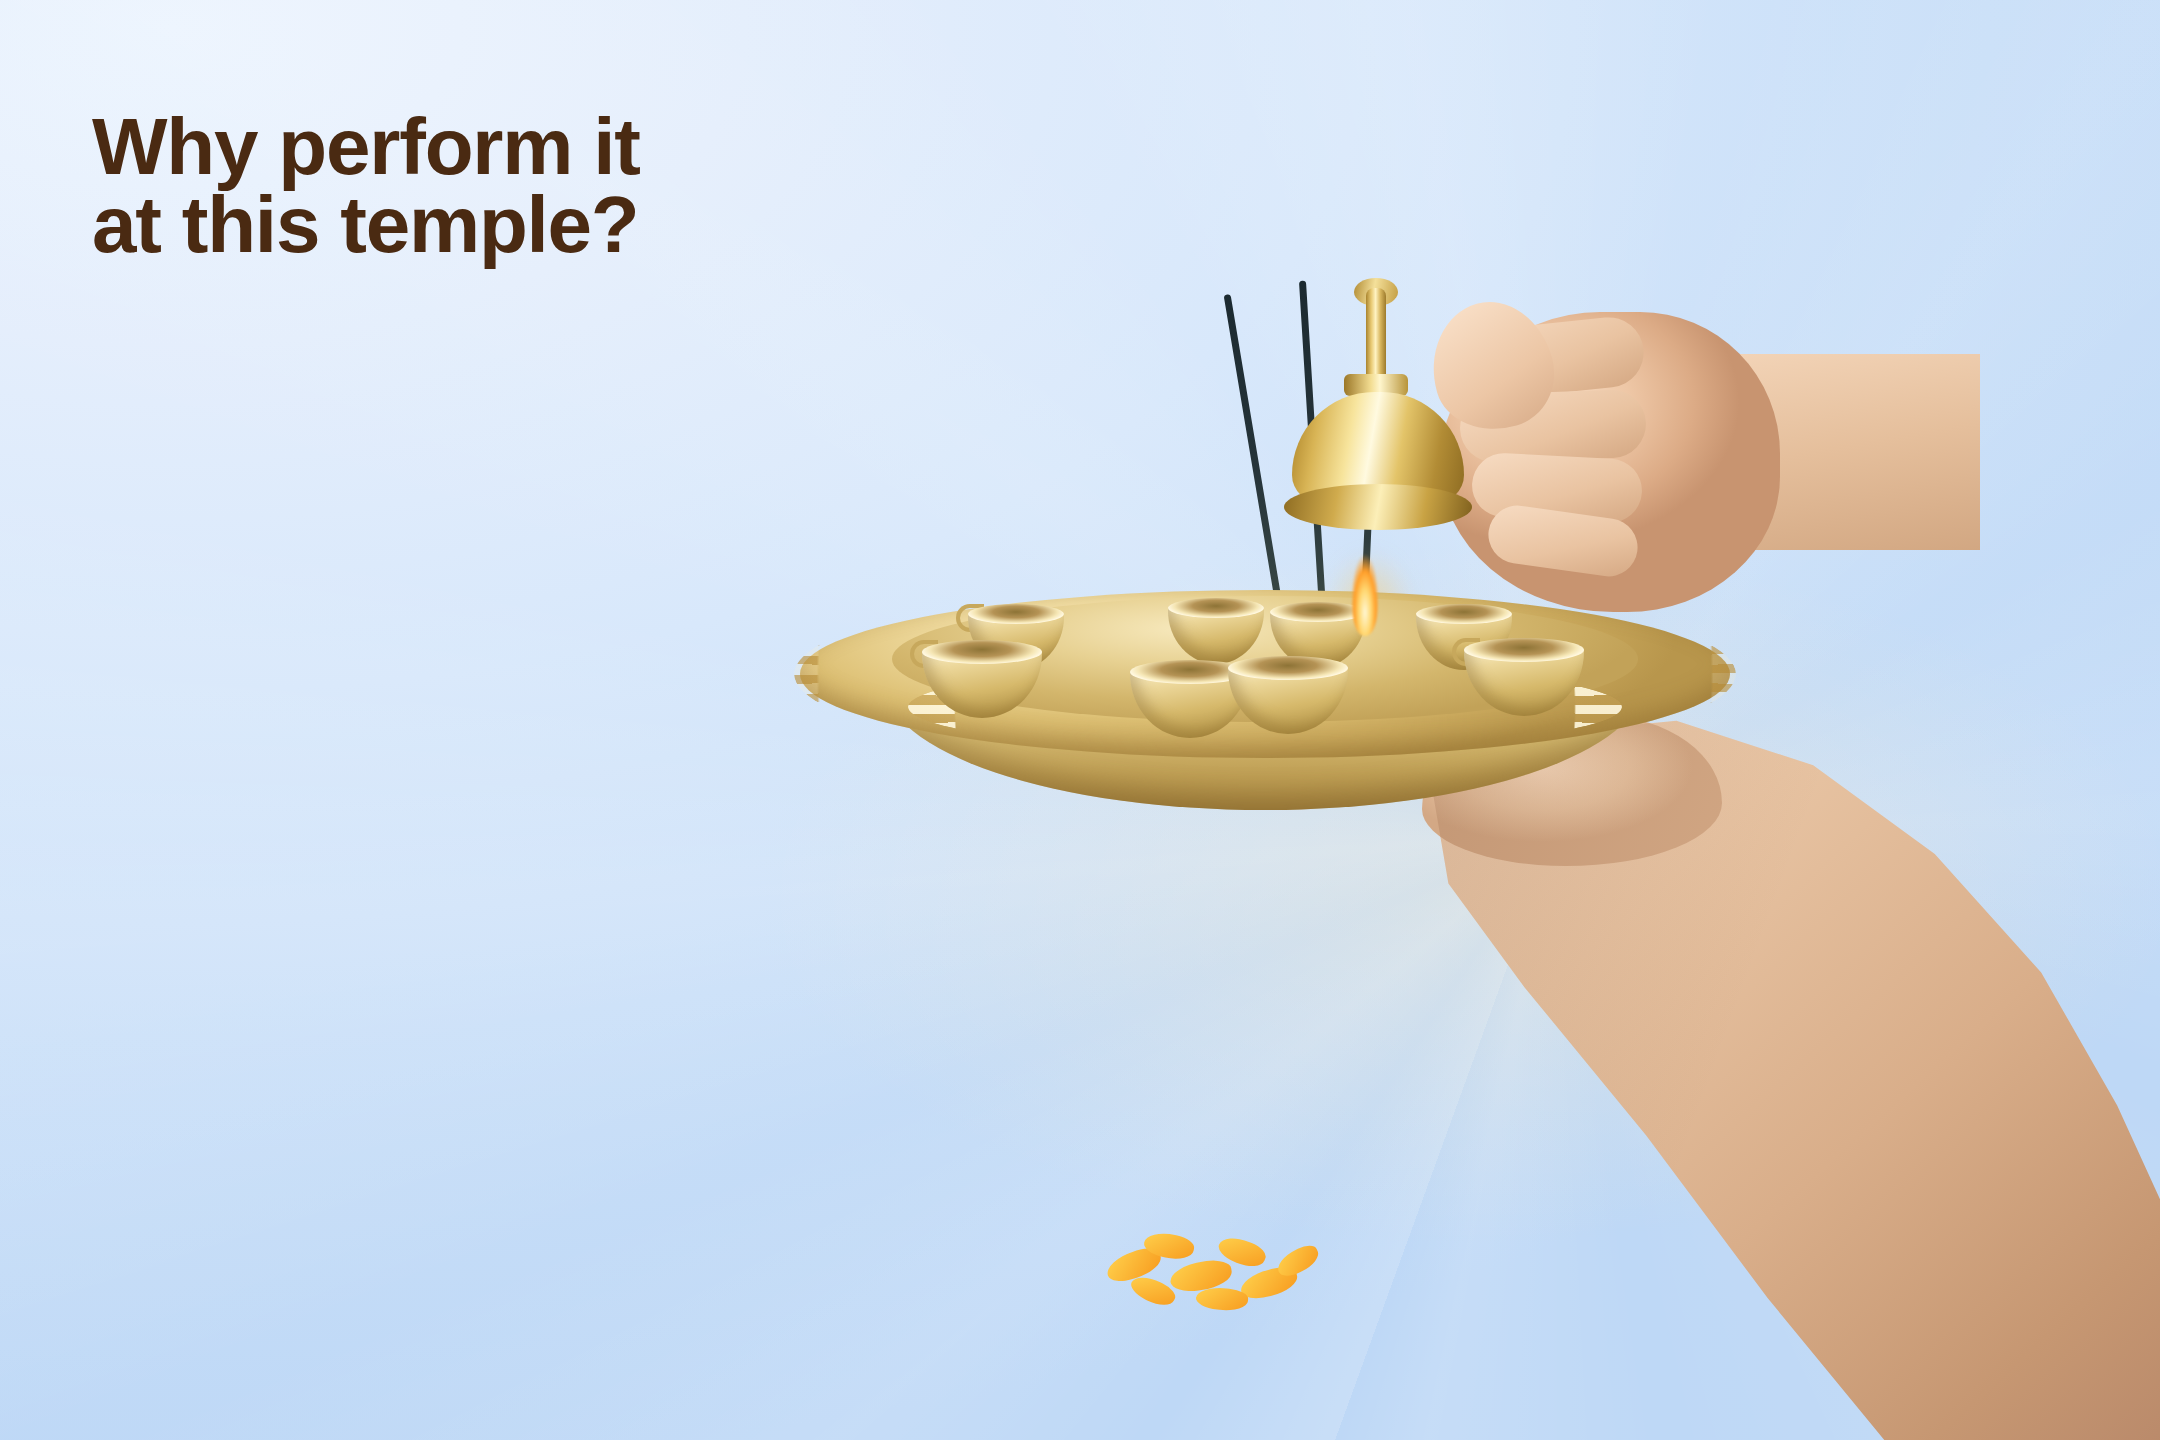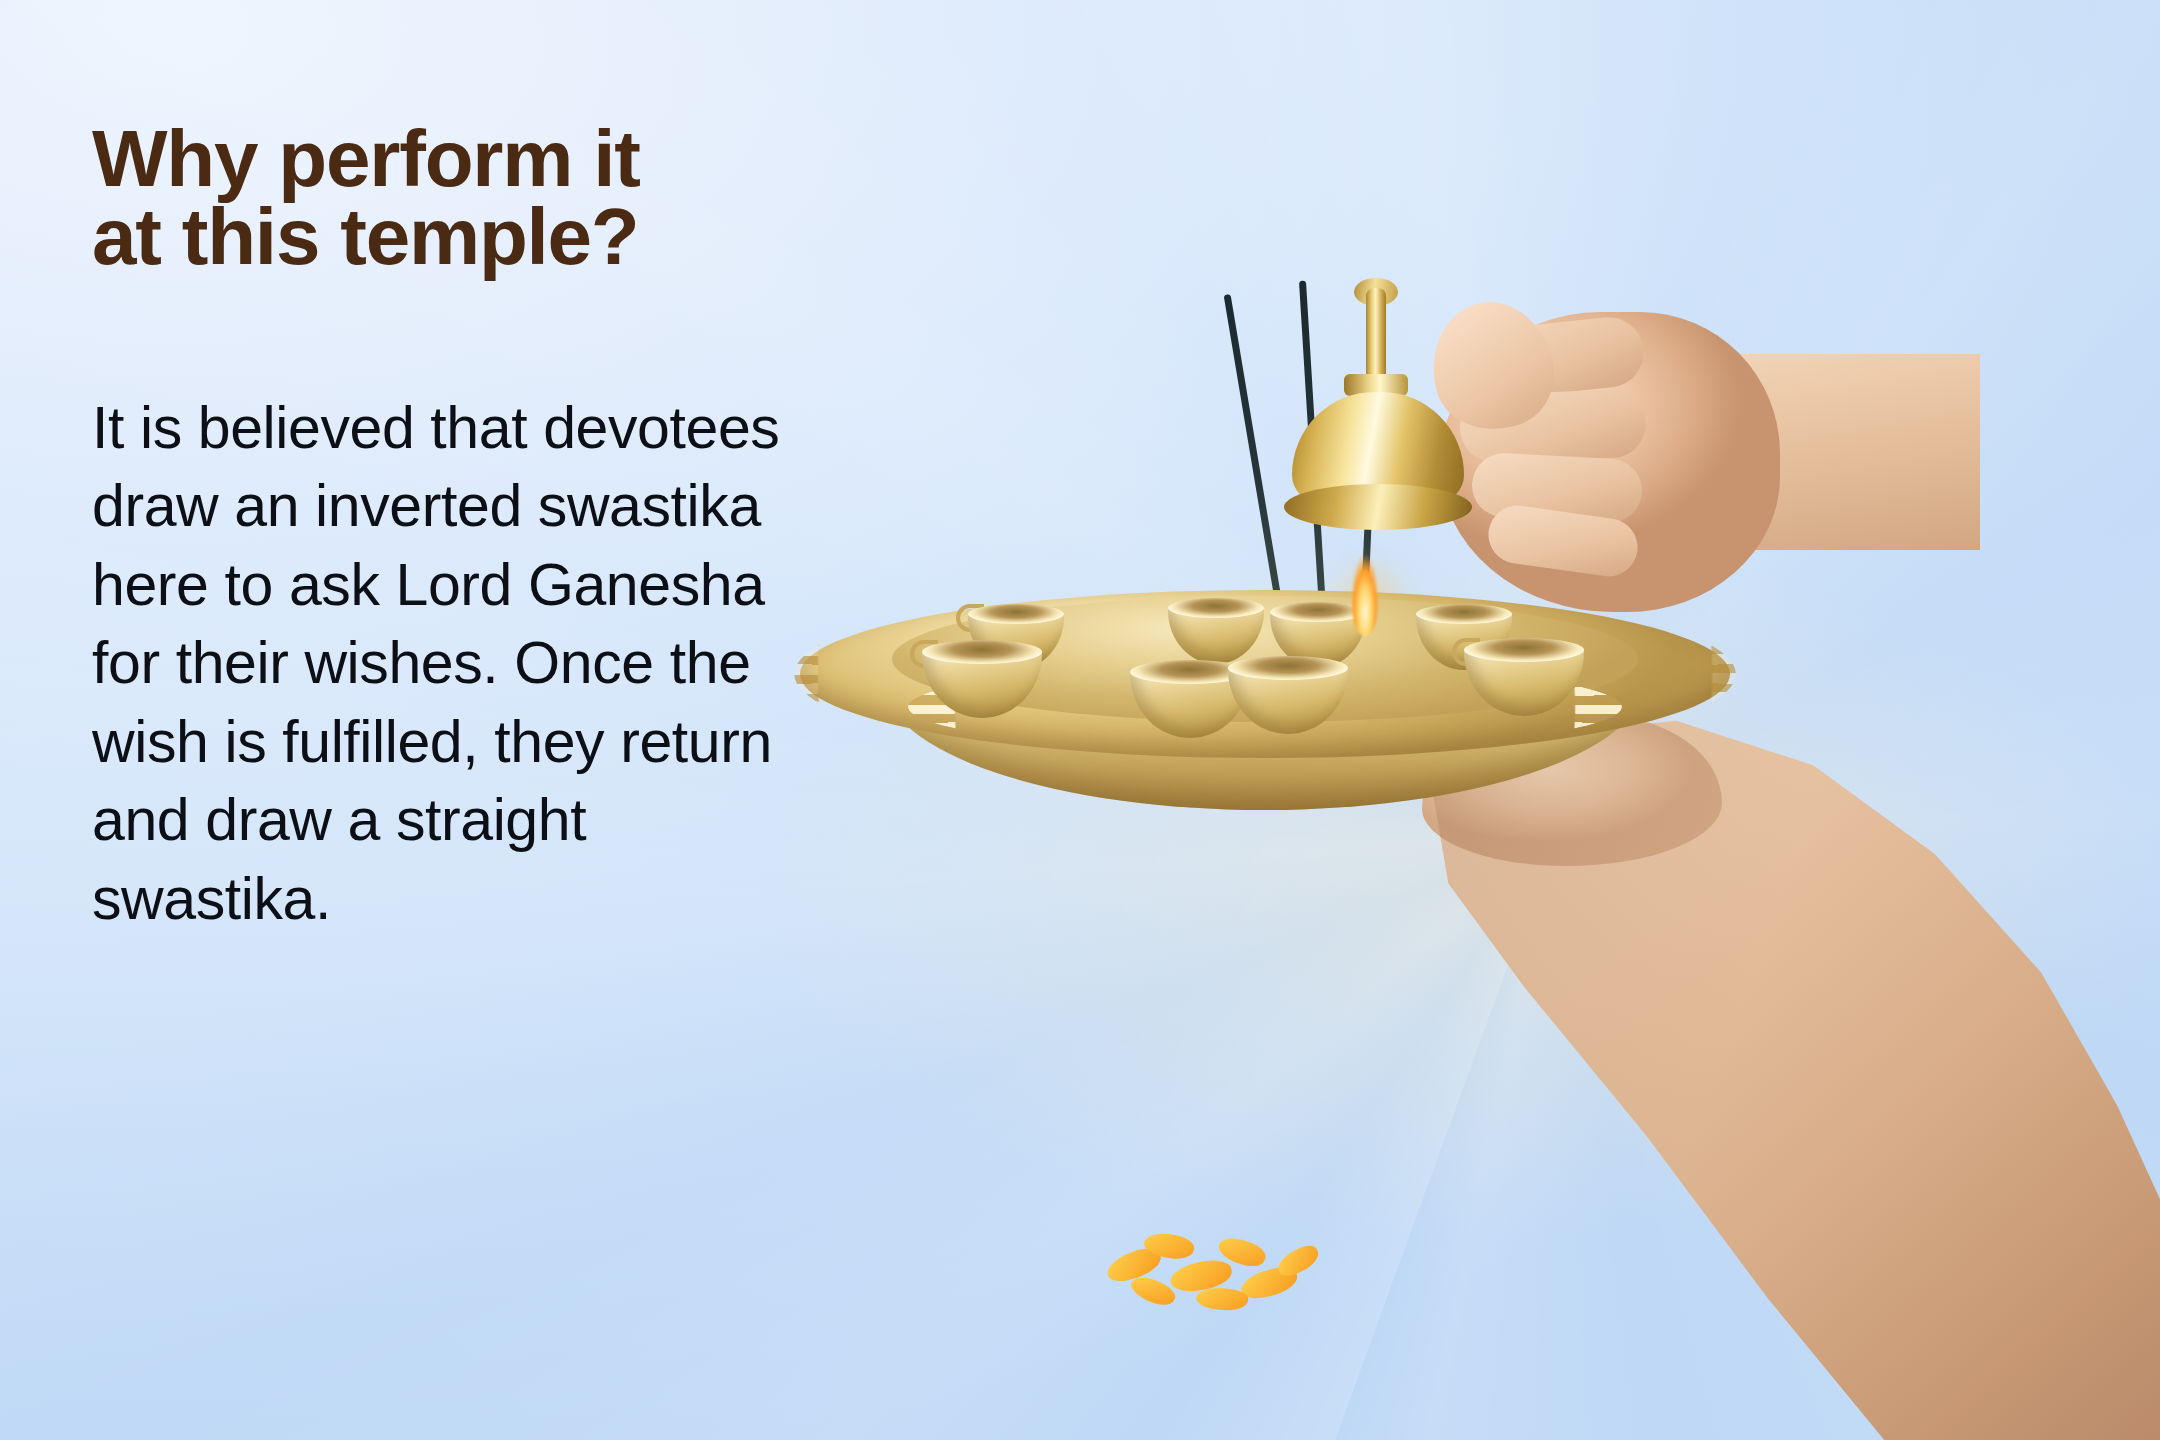--- a/index.html
+++ b/index.html
@@ -27,21 +27,21 @@
           rgba(255,255,255,.24) 248deg, rgba(255,255,255,0) 272deg,
           rgba(255,255,255,.14) 300deg, rgba(255,255,255,0) 330deg,
           rgba(255,255,255,.22) 352deg, rgba(255,255,255,0) 360deg);
       opacity:.55;
   }
   .bg-warm{position:absolute;inset:0;
       background:radial-gradient(46% 34% at 68% 62%, rgba(255,236,196,.30) 0%, rgba(255,236,196,0) 72%);
   }
 
   
-  .text-col{position:absolute;left:92px;top:120px;width:940px;}
+  .text-col{position:absolute;left:92px;top:108px;width:940px;}
   .headline{
       font-size:80px;line-height:.98;font-weight:bold;
       color:#4a2a12;letter-spacing:-1.2px;margin:0;
       white-space:pre-line;
   }
   .body-copy{
       margin:112px 0 0 0;
       font-size:59px;line-height:1.33;font-weight:normal;
       color:#0c1016;letter-spacing:-.4px;width:700px;
   }
@@ -155,21 +155,20 @@
 
 <div class="stage">
 
   <div class="bg"></div>
   <div class="bg-ray"></div>
   <div class="bg-warm"></div>
 
   <div class="text-col">
     <h1 class="headline">Why perform it
 at this temple?</h1>
-    <p class="body-copy">It is believed that devotees draw an inverted swastika here to ask Lord Ganesha for their wishes. Once the wish is fulfilled, they return and draw a straight swastika.</p>
   </div>
 
   <div class="photo">
 
     <div>
       <div class="stick s1"></div>
       <div class="stick s2"></div>
       <div class="stick s3"></div>
     </div>
 

